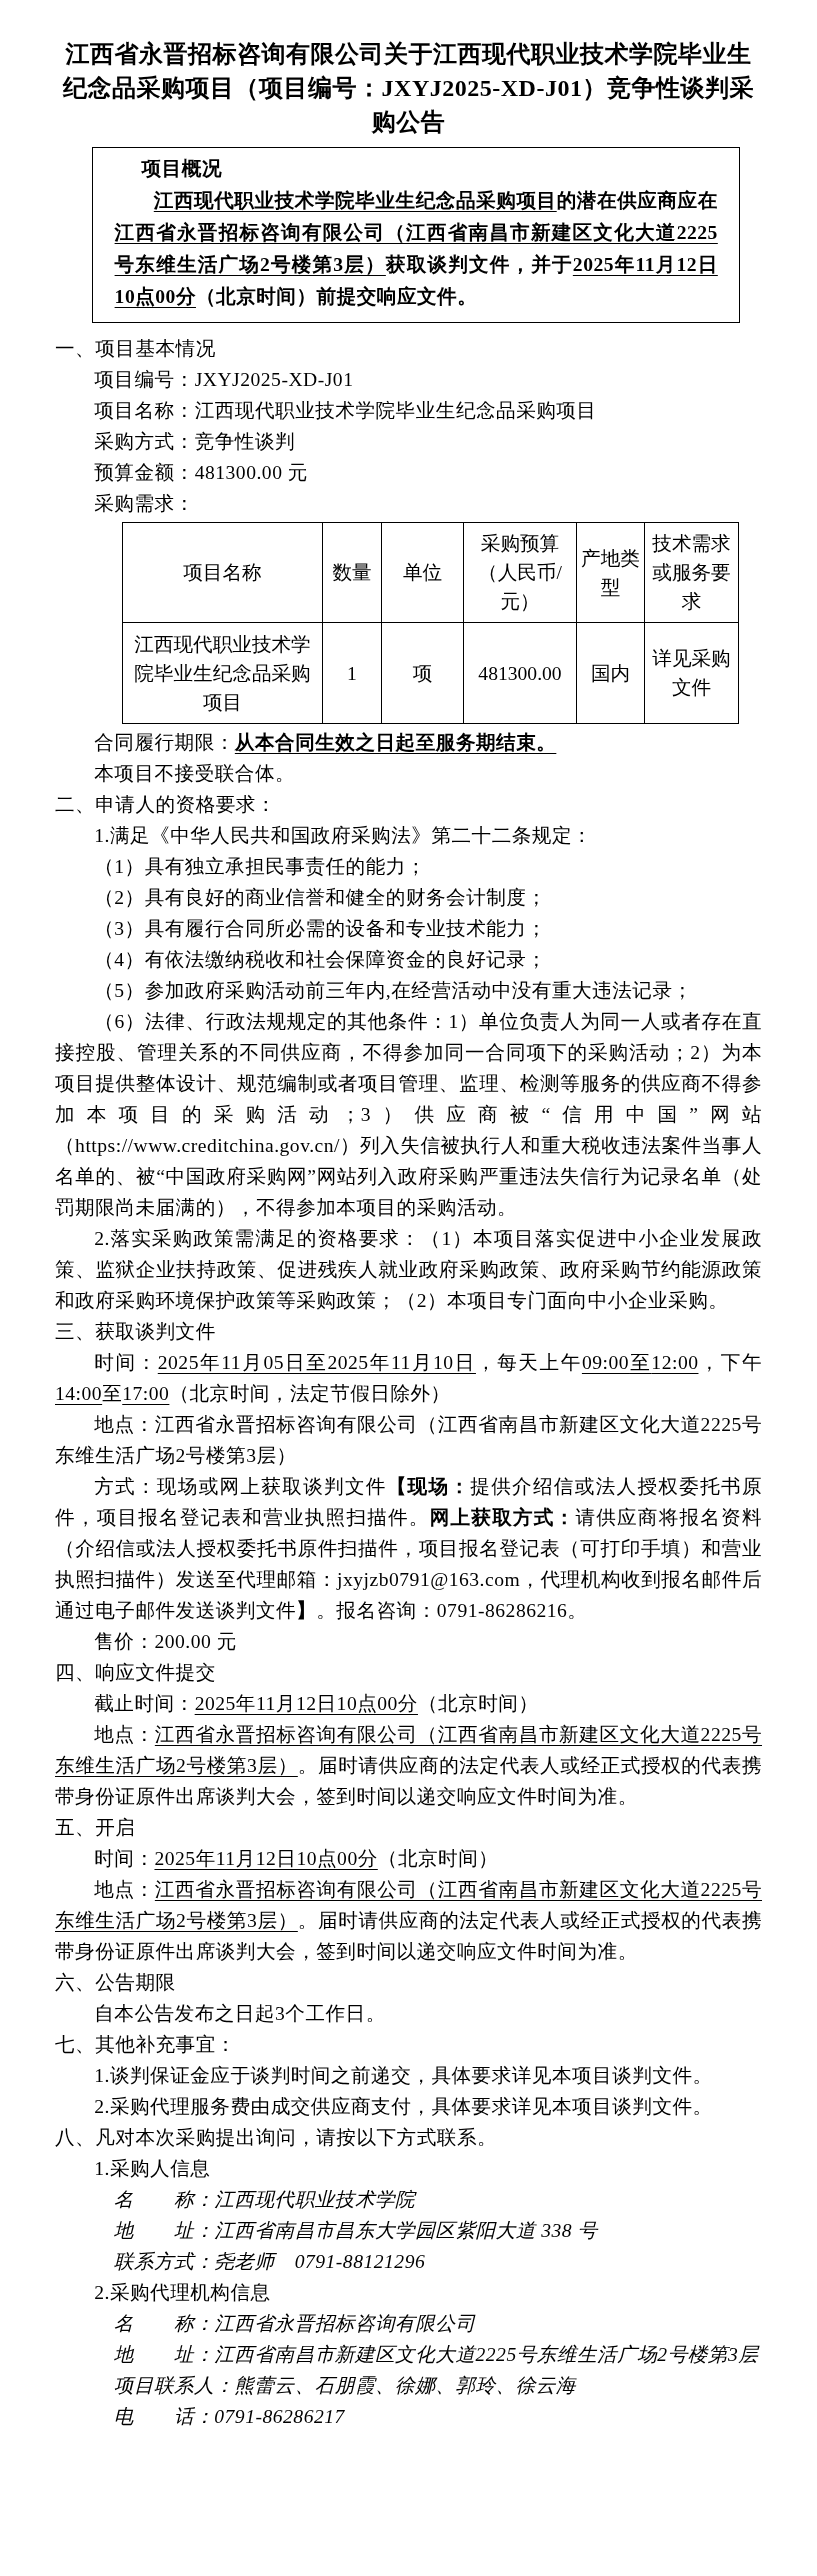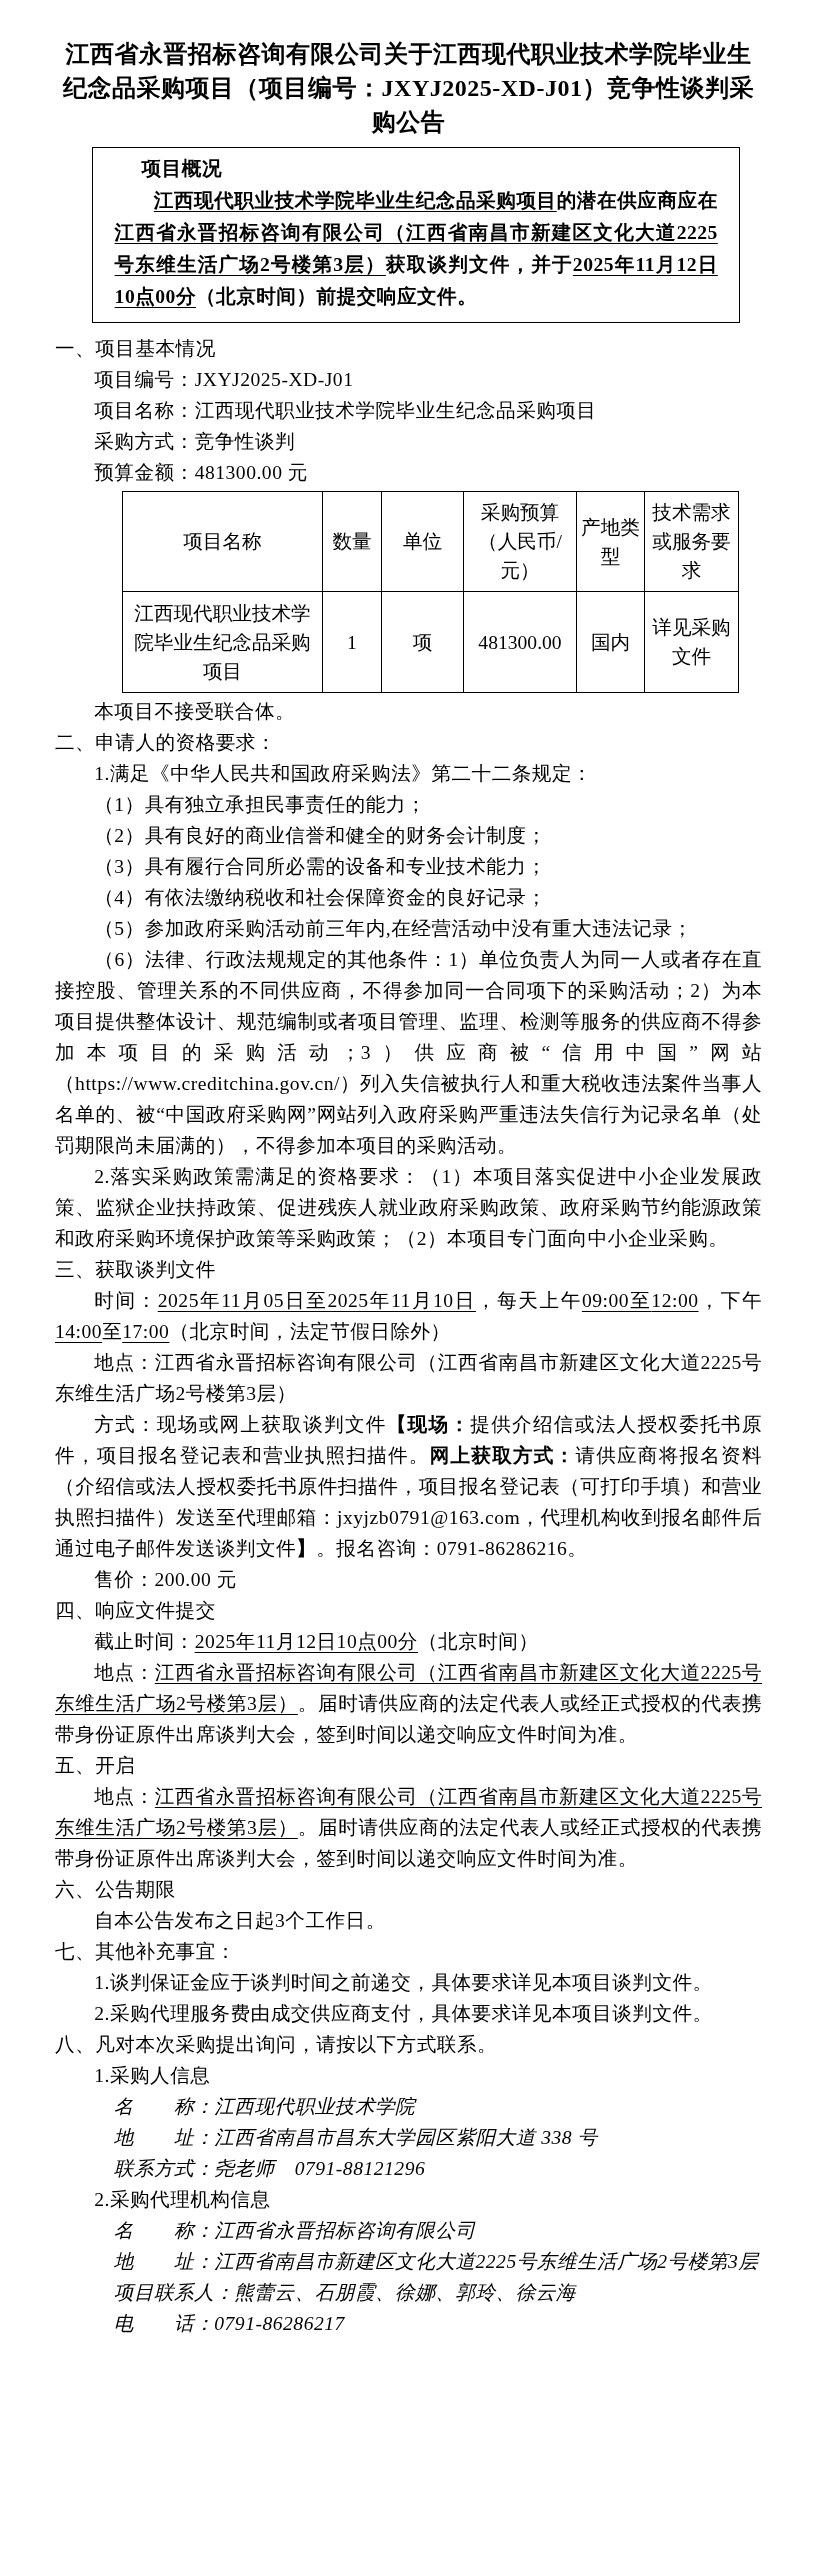--- a/index.html
+++ b/index.html
@@ -48,20 +48,21 @@
   <div class="box">
     <p class="box-label">项目概况</p>
     <p class="indent just"><span class="u">江西现代职业技术学院毕业生纪念品采购项目</span><span>的潜在供应商应在</span><span class="u">江西省永晋招标咨询有限公司（江西省南昌市新建区文化大道2225号东维生活广场2号楼第3层）</span><span>获取谈判文件，并于</span><span class="u">2025年11月12日10点00分</span><span>（北京时间）前提交响应文件。</span></p>
   </div>
 
   <p class="h">一、项目基本情况</p>
   <p class="indent">项目编号：JXYJ2025-XD-J01</p>
   <p class="indent">项目名称：江西现代职业技术学院毕业生纪念品采购项目</p>
   <p class="indent">采购方式：竞争性谈判</p>
   <p class="indent">预算金额：481300.00 元</p>
+  <p class="indent">采购需求：</p>
 
   <table class="req">
     <colgroup>
       <col style="width:200px">
         <col style="width:59px">
         <col style="width:82px">
       <col style="width:113px">
         <col style="width:68px">
         <col style="width:94px">
     </colgroup>
@@ -80,20 +81,21 @@
         <td>江西现代职业技术学院毕业生纪念品采购项目</td>
         <td>1</td>
         <td>项</td>
         <td>481300.00</td>
         <td>国内</td>
         <td>详见采购文件</td>
       </tr>
     </tbody>
   </table>
 
+  <p class="indent"><span>合同履行期限：</span><span class="u b">从本合同生效之日起至服务期结束。</span></p>
   <p class="indent">本项目不接受联合体。</p>
 
   <p class="h">二、申请人的资格要求：</p>
   <p class="indent just">1.满足《中华人民共和国政府采购法》第二十二条规定：</p>
   <p class="indent just">（1）具有独立承担民事责任的能力；</p>
   <p class="indent just">（2）具有良好的商业信誉和健全的财务会计制度；</p>
   <p class="indent just">（3）具有履行合同所必需的设备和专业技术能力；</p>
   <p class="indent just">（4）有依法缴纳税收和社会保障资金的良好记录；</p>
   <p class="indent just">（5）参加政府采购活动前三年内,在经营活动中没有重大违法记录；</p>
   <p class="indent just">（6）法律、行政法规规定的其他条件：1）单位负责人为同一人或者存在直接控股、管理关系的不同供应商，不得参加同一合同项下的采购活动；2）为本项目提供整体设计、规范编制或者项目管理、监理、检测等服务的供应商不得参加本项目的采购活动；3）供应商被“信用中国”网站（https://www.creditchina.gov.cn/）列入失信被执行人和重大税收违法案件当事人名单的、被“中国政府采购网”网站列入政府采购严重违法失信行为记录名单（处罚期限尚未届满的），不得参加本项目的采购活动。</p>
@@ -103,20 +105,21 @@
   <p class="indent just"><span>时间：</span><span class="u">2025年11月05日至2025年11月10日</span><span>，每天上午</span><span class="u">09:00</span><span class="u">至</span><span class="u">12:00</span><span>，下午</span><span class="u">14:00</span><span>至</span><span class="u">17:00</span><span>（北京时间，法定节假日除外）</span></p>
   <p class="indent just">地点：江西省永晋招标咨询有限公司（江西省南昌市新建区文化大道2225号东维生活广场2号楼第3层）</p>
   <p class="indent just"><span>方式：现场或网上获取谈判文件</span><span class="b">【现场：</span><span>提供介绍信或法人授权委托书原件，项目报名登记表和营业执照扫描件。</span><span class="b">网上获取方式：</span><span>请供应商将报名资料（介绍信或法人授权委托书原件扫描件，项目报名登记表（可打印手填）和营业执照扫描件）发送至代理邮箱：jxyjzb0791@163.com，代理机构收到报名邮件后通过电子邮件发送谈判文件</span><span class="b">】</span><span>。报名咨询：0791-86286216。</span></p>
   <p class="indent">售价：200.00 元</p>
 
   <p class="h">四、响应文件提交</p>
   <p class="indent just"><span>截止时间：</span><span class="u">2025年11月12日10点00分</span><span>（北京时间）</span></p>
   <p class="indent just"><span>地点：</span><span class="u">江西省永晋招标咨询有限公司（江西省南昌市新建区文化大道2225号东维生活广场2号楼第3层）</span><span>。届时请供应商的法定代表人或经正式授权的代表携带身份证原件出席谈判大会，签到时间以递交响应文件时间为准。</span></p>
 
   <p class="h">五、开启</p>
+  <p class="indent just"><span>时间：</span><span class="u">2025年11月12日10点00分</span><span>（北京时间）</span></p>
   <p class="indent just"><span>地点：</span><span class="u">江西省永晋招标咨询有限公司（江西省南昌市新建区文化大道2225号东维生活广场2号楼第3层）</span><span>。届时请供应商的法定代表人或经正式授权的代表携带身份证原件出席谈判大会，签到时间以递交响应文件时间为准。</span></p>
 
   <p class="h">六、公告期限</p>
   <p class="indent">自本公告发布之日起3个工作日。</p>
 
   <p class="h">七、其他补充事宜：</p>
   <p class="indent just">1.谈判保证金应于谈判时间之前递交，具体要求详见本项目谈判文件。</p>
   <p class="indent just">2.采购代理服务费由成交供应商支付，具体要求详见本项目谈判文件。</p>
 
   <p class="h">八、凡对本次采购提出询问，请按以下方式联系。</p>

